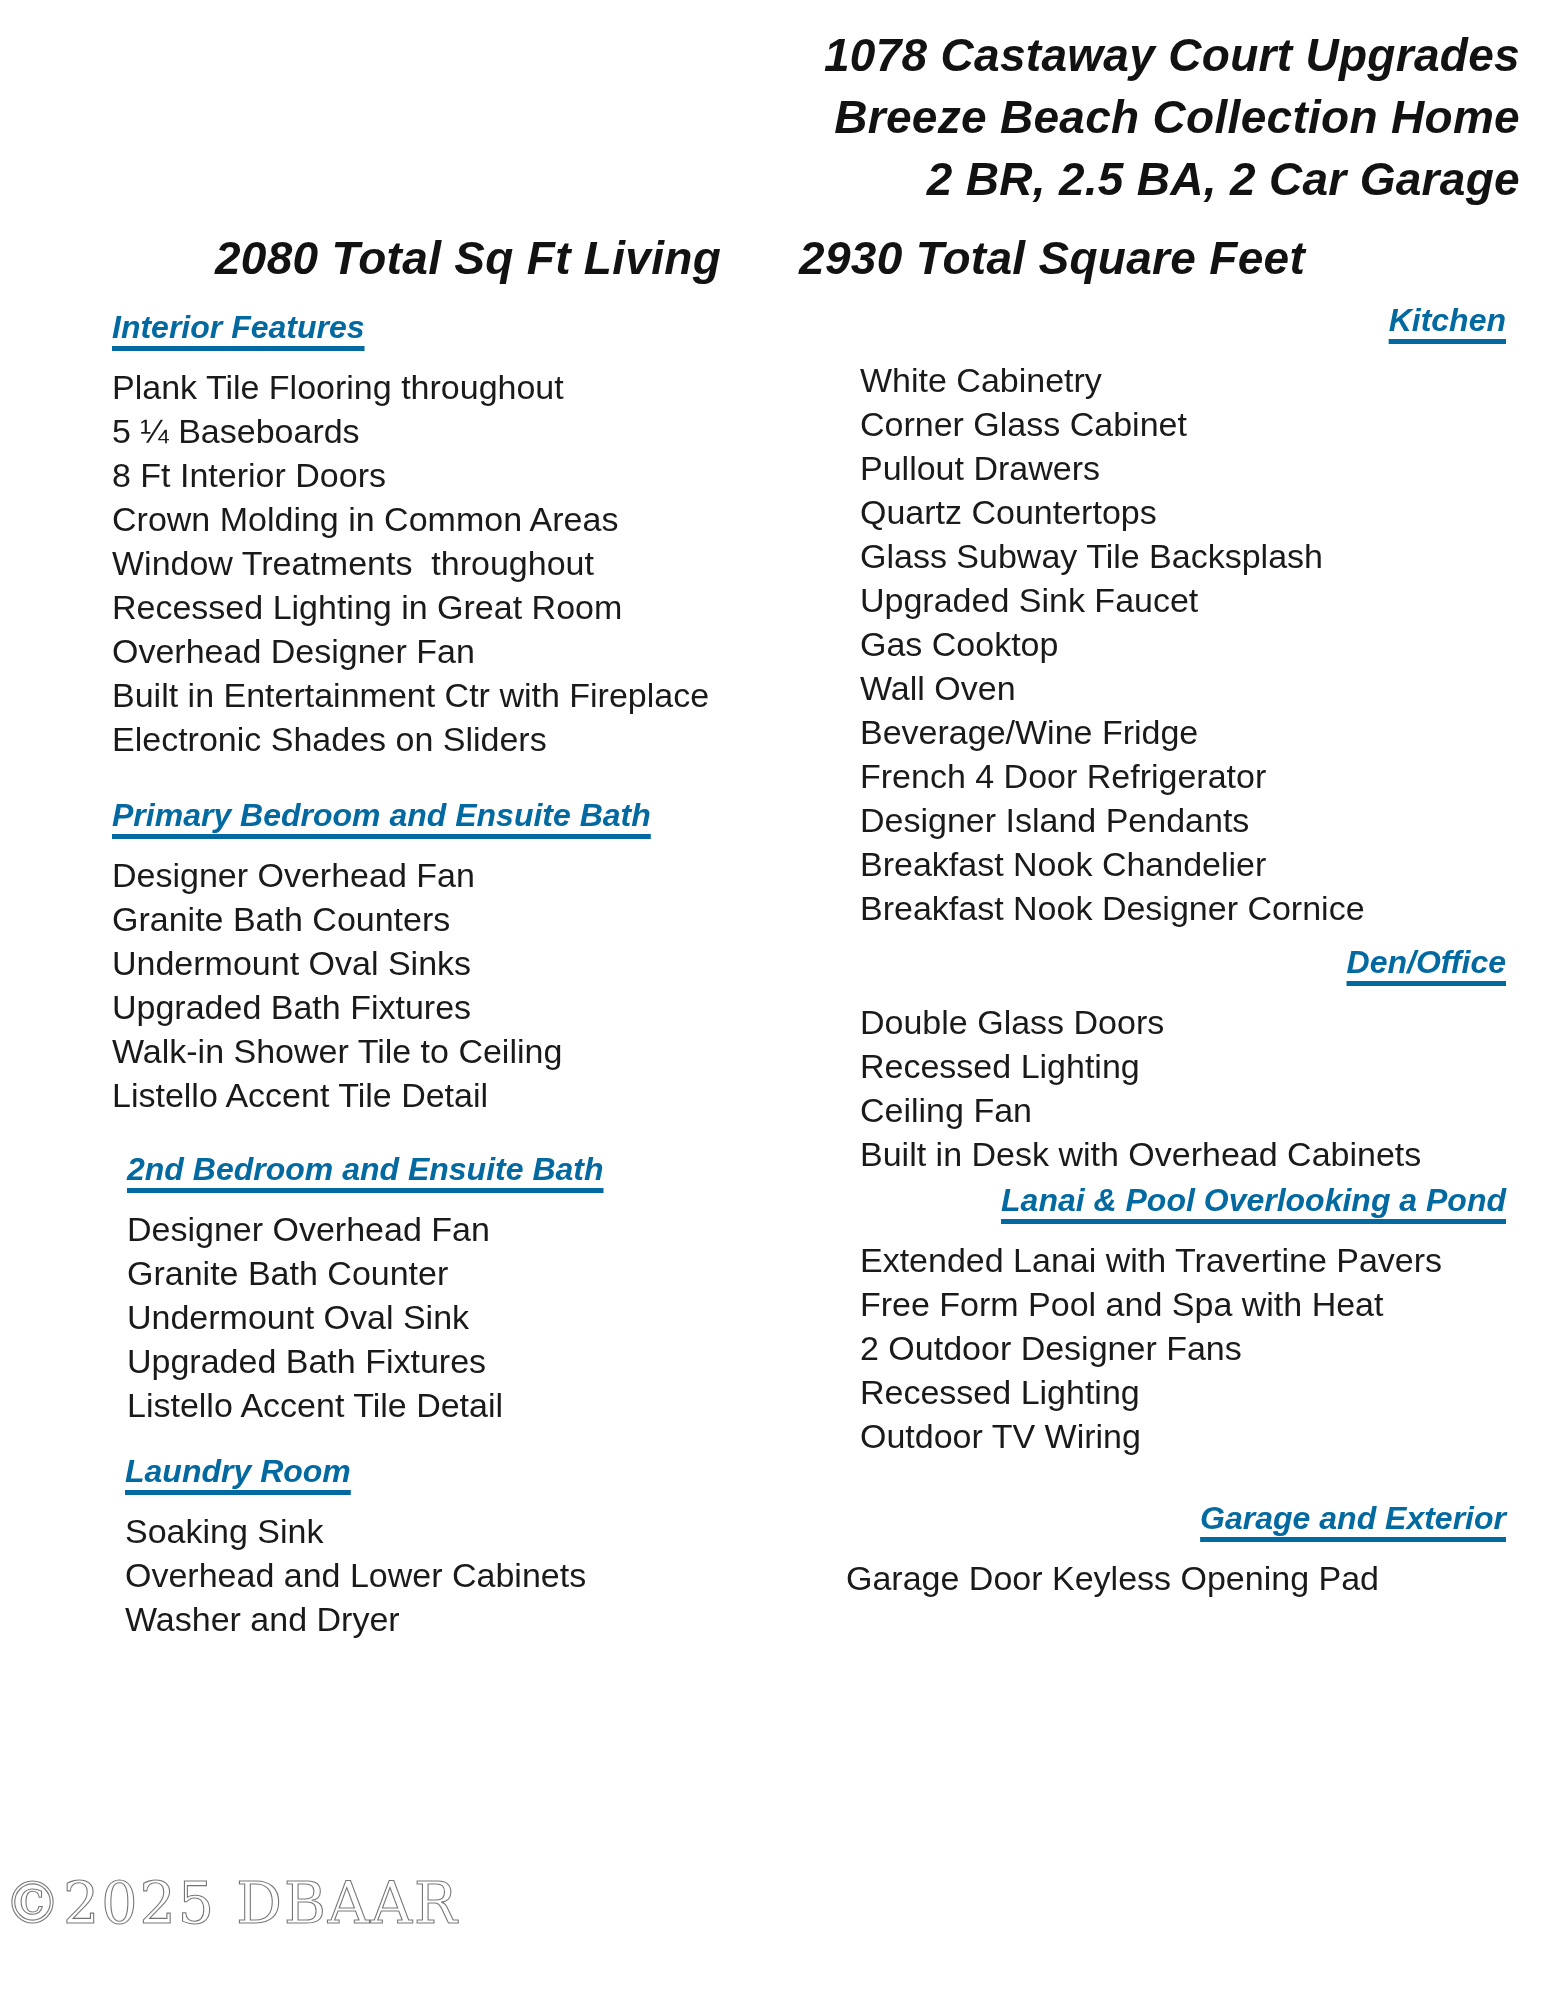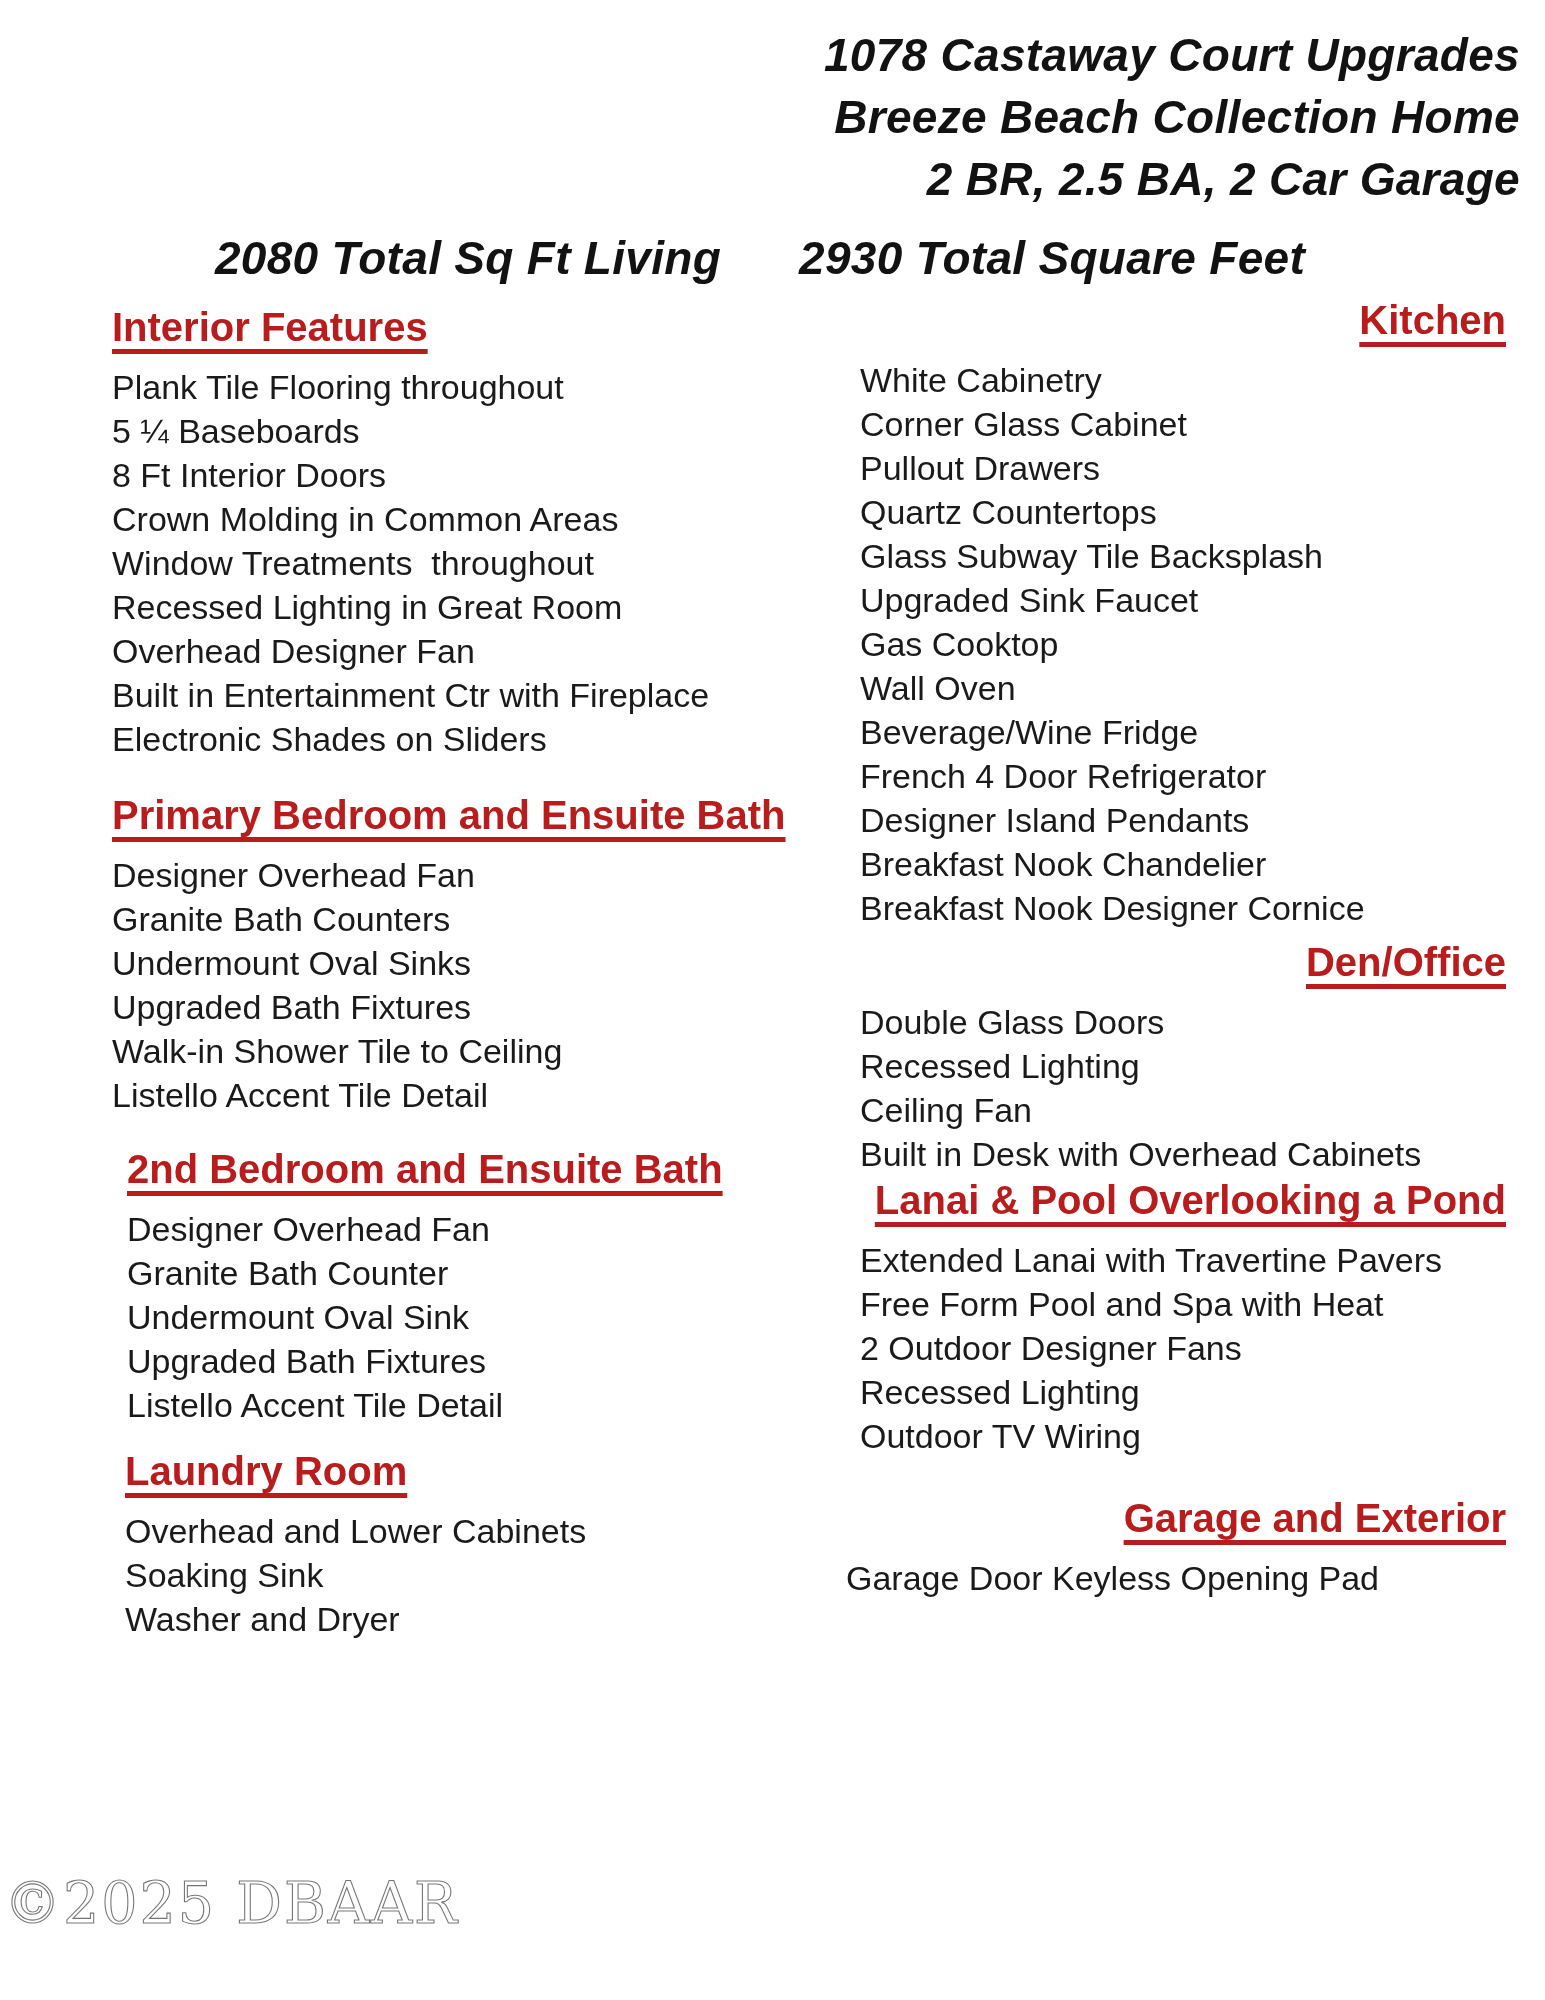--- a/index.html
+++ b/index.html
@@ -32,24 +32,25 @@
     gap:78px;
     margin-top:17px;
   }
   
   .col{position:absolute;}
   .col-left{left:112px;top:303px;width:710px;}
   .col-right{left:846px;top:296px;width:660px;}
 
   .sec-heading{
     margin:0;
-    font-size:40px;
+    font-size:32px;
     line-height:48px;
     font-weight:bold;
-    color:#b91c1c;
+    font-style:italic;
+    color:#0369a1;
     text-decoration:underline;
     text-decoration-thickness:5px;
     text-underline-offset:8px;
   }
   .sec-list{
     list-style:none;
     margin:14px 0 0 0;
     padding:0;
     font-size:34px;
     line-height:44px;
@@ -114,21 +115,21 @@
       <ul class="sec-list"><li>Designer Overhead Fan</li><li>Granite Bath Counters</li><li>Undermount Oval Sinks</li><li>Upgraded Bath Fixtures</li><li>Walk-in Shower Tile to Ceiling</li><li>Listello Accent Tile Detail</li></ul>
     </section>
 
     <section class="sec sec-secondbed">
       <h2 class="sec-heading">2nd Bedroom and Ensuite Bath</h2>
       <ul class="sec-list"><li>Designer Overhead Fan</li><li>Granite Bath Counter</li><li>Undermount Oval Sink</li><li>Upgraded Bath Fixtures</li><li>Listello Accent Tile Detail</li></ul>
     </section>
 
     <section class="sec sec-laundry">
       <h2 class="sec-heading">Laundry Room</h2>
-      <ul class="sec-list"><li>Overhead and Lower Cabinets</li><li>Soaking Sink</li><li>Washer and Dryer</li></ul>
+      <ul class="sec-list"><li>Soaking Sink</li><li>Overhead and Lower Cabinets</li><li>Washer and Dryer</li></ul>
     </section>
 
   </div>
 
   <div class="col col-right">
 
     <section class="sec sec-kitchen">
       <h2 class="sec-heading">Kitchen</h2>
       <ul class="sec-list"><li>White Cabinetry</li><li>Corner Glass Cabinet</li><li>Pullout Drawers</li><li>Quartz Countertops</li><li>Glass Subway Tile Backsplash</li><li>Upgraded Sink Faucet</li><li>Gas Cooktop</li><li>Wall Oven</li><li>Beverage/Wine Fridge</li><li>French 4 Door Refrigerator</li><li>Designer Island Pendants</li><li>Breakfast Nook Chandelier</li><li>Breakfast Nook Designer Cornice</li></ul>
     </section>

